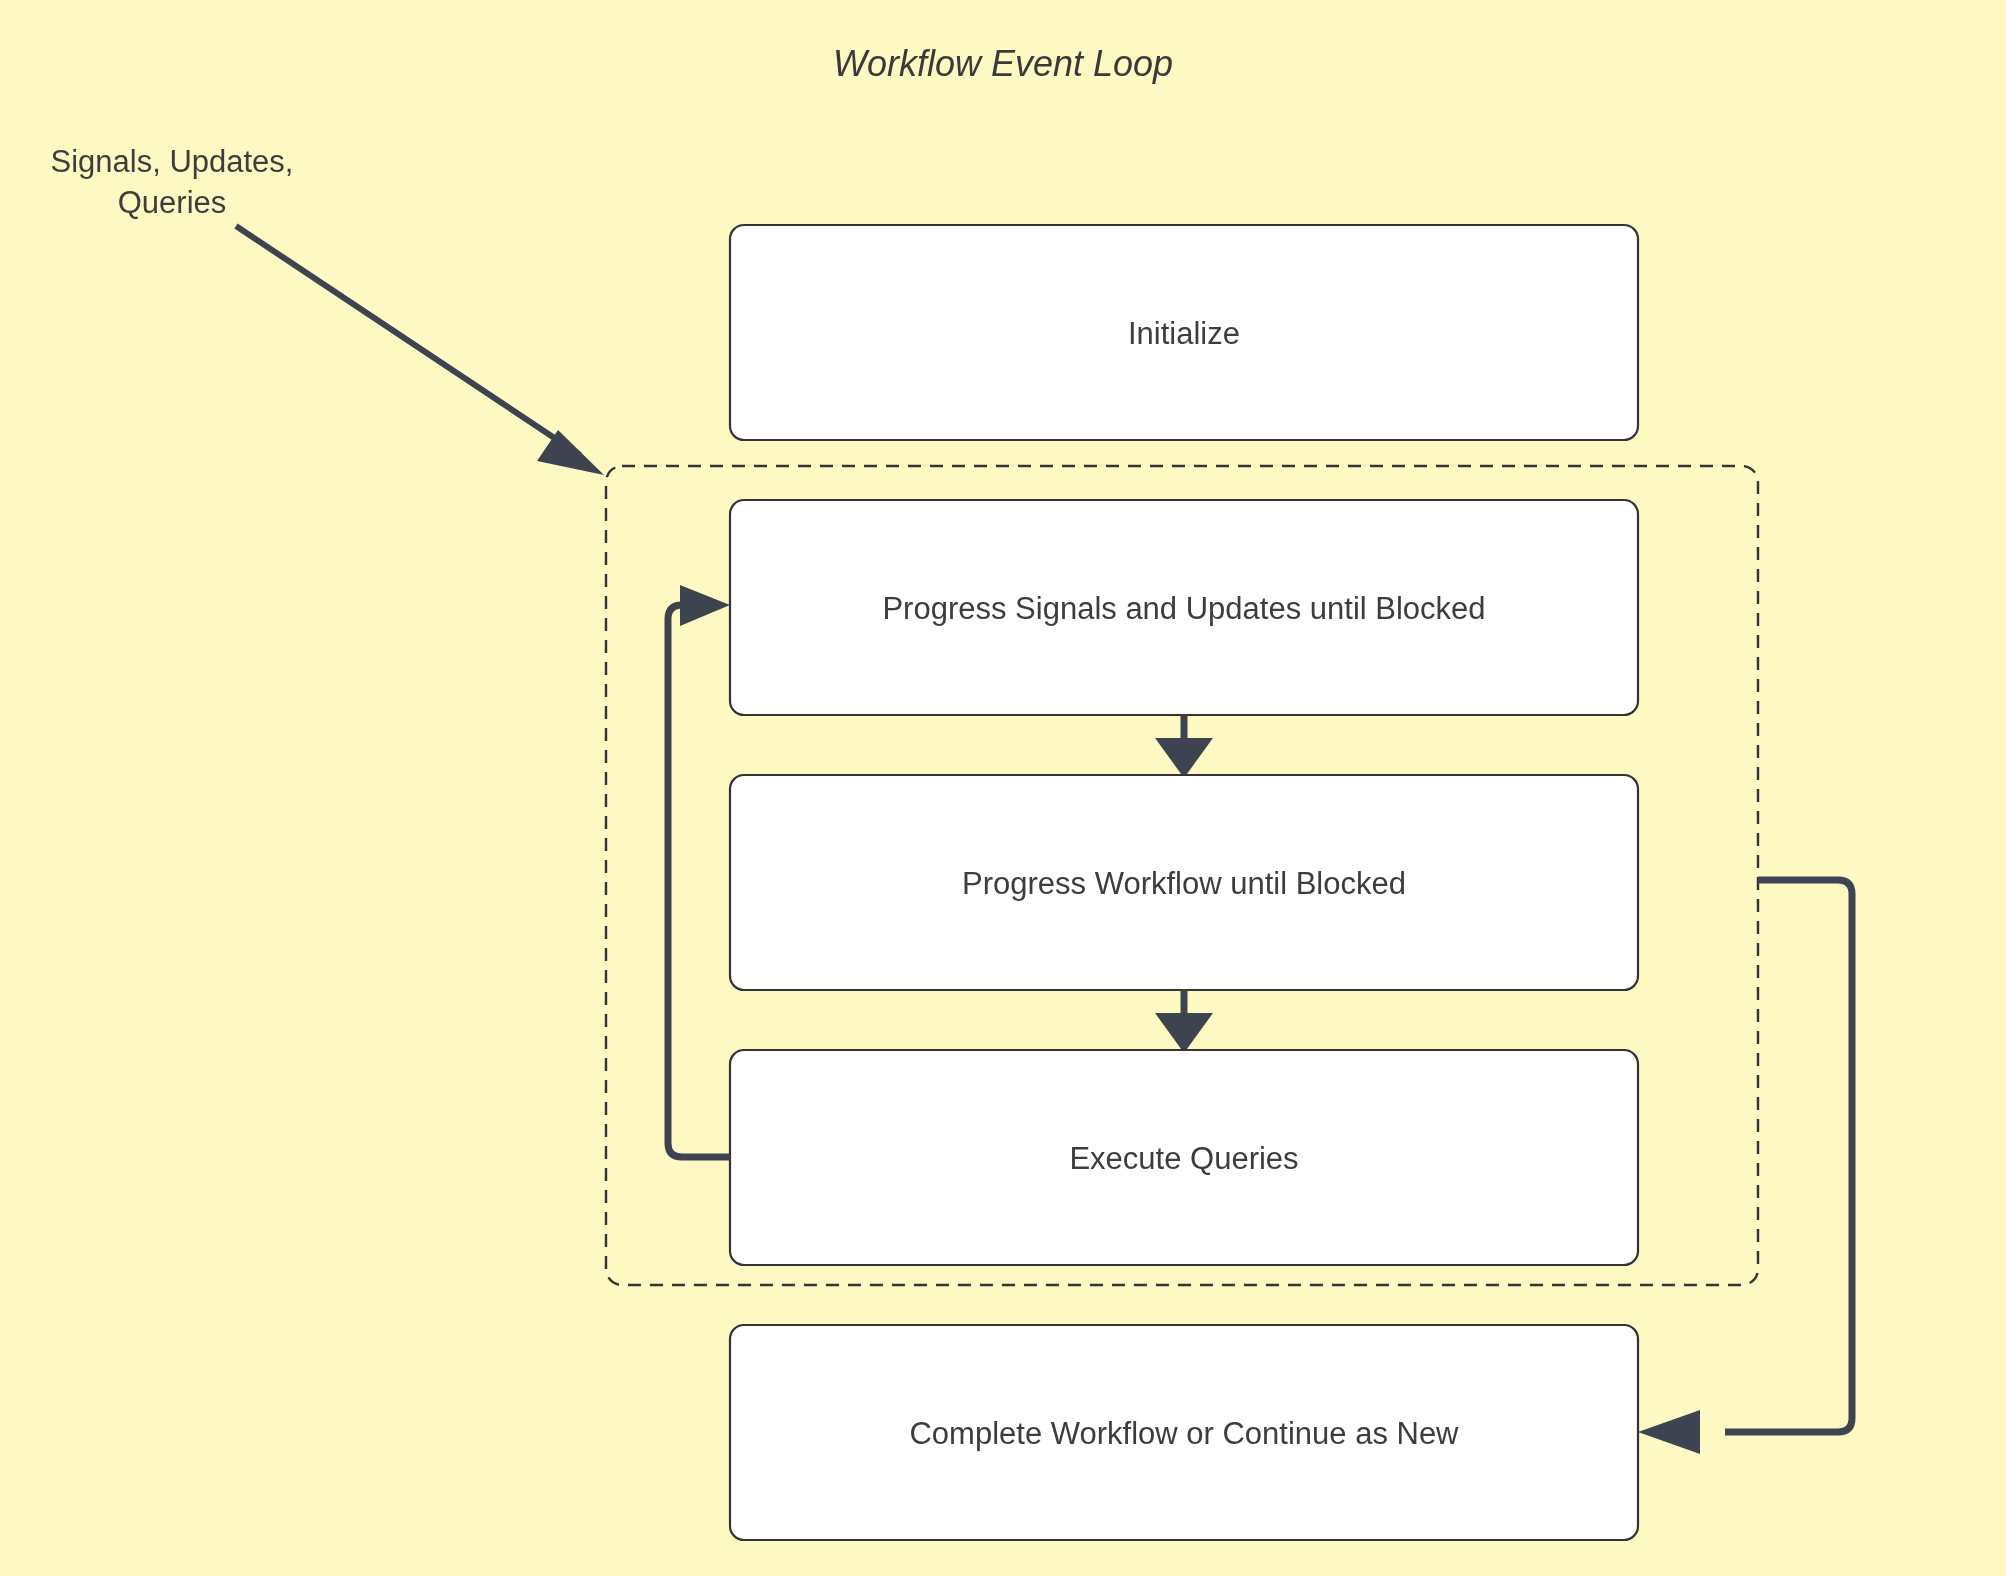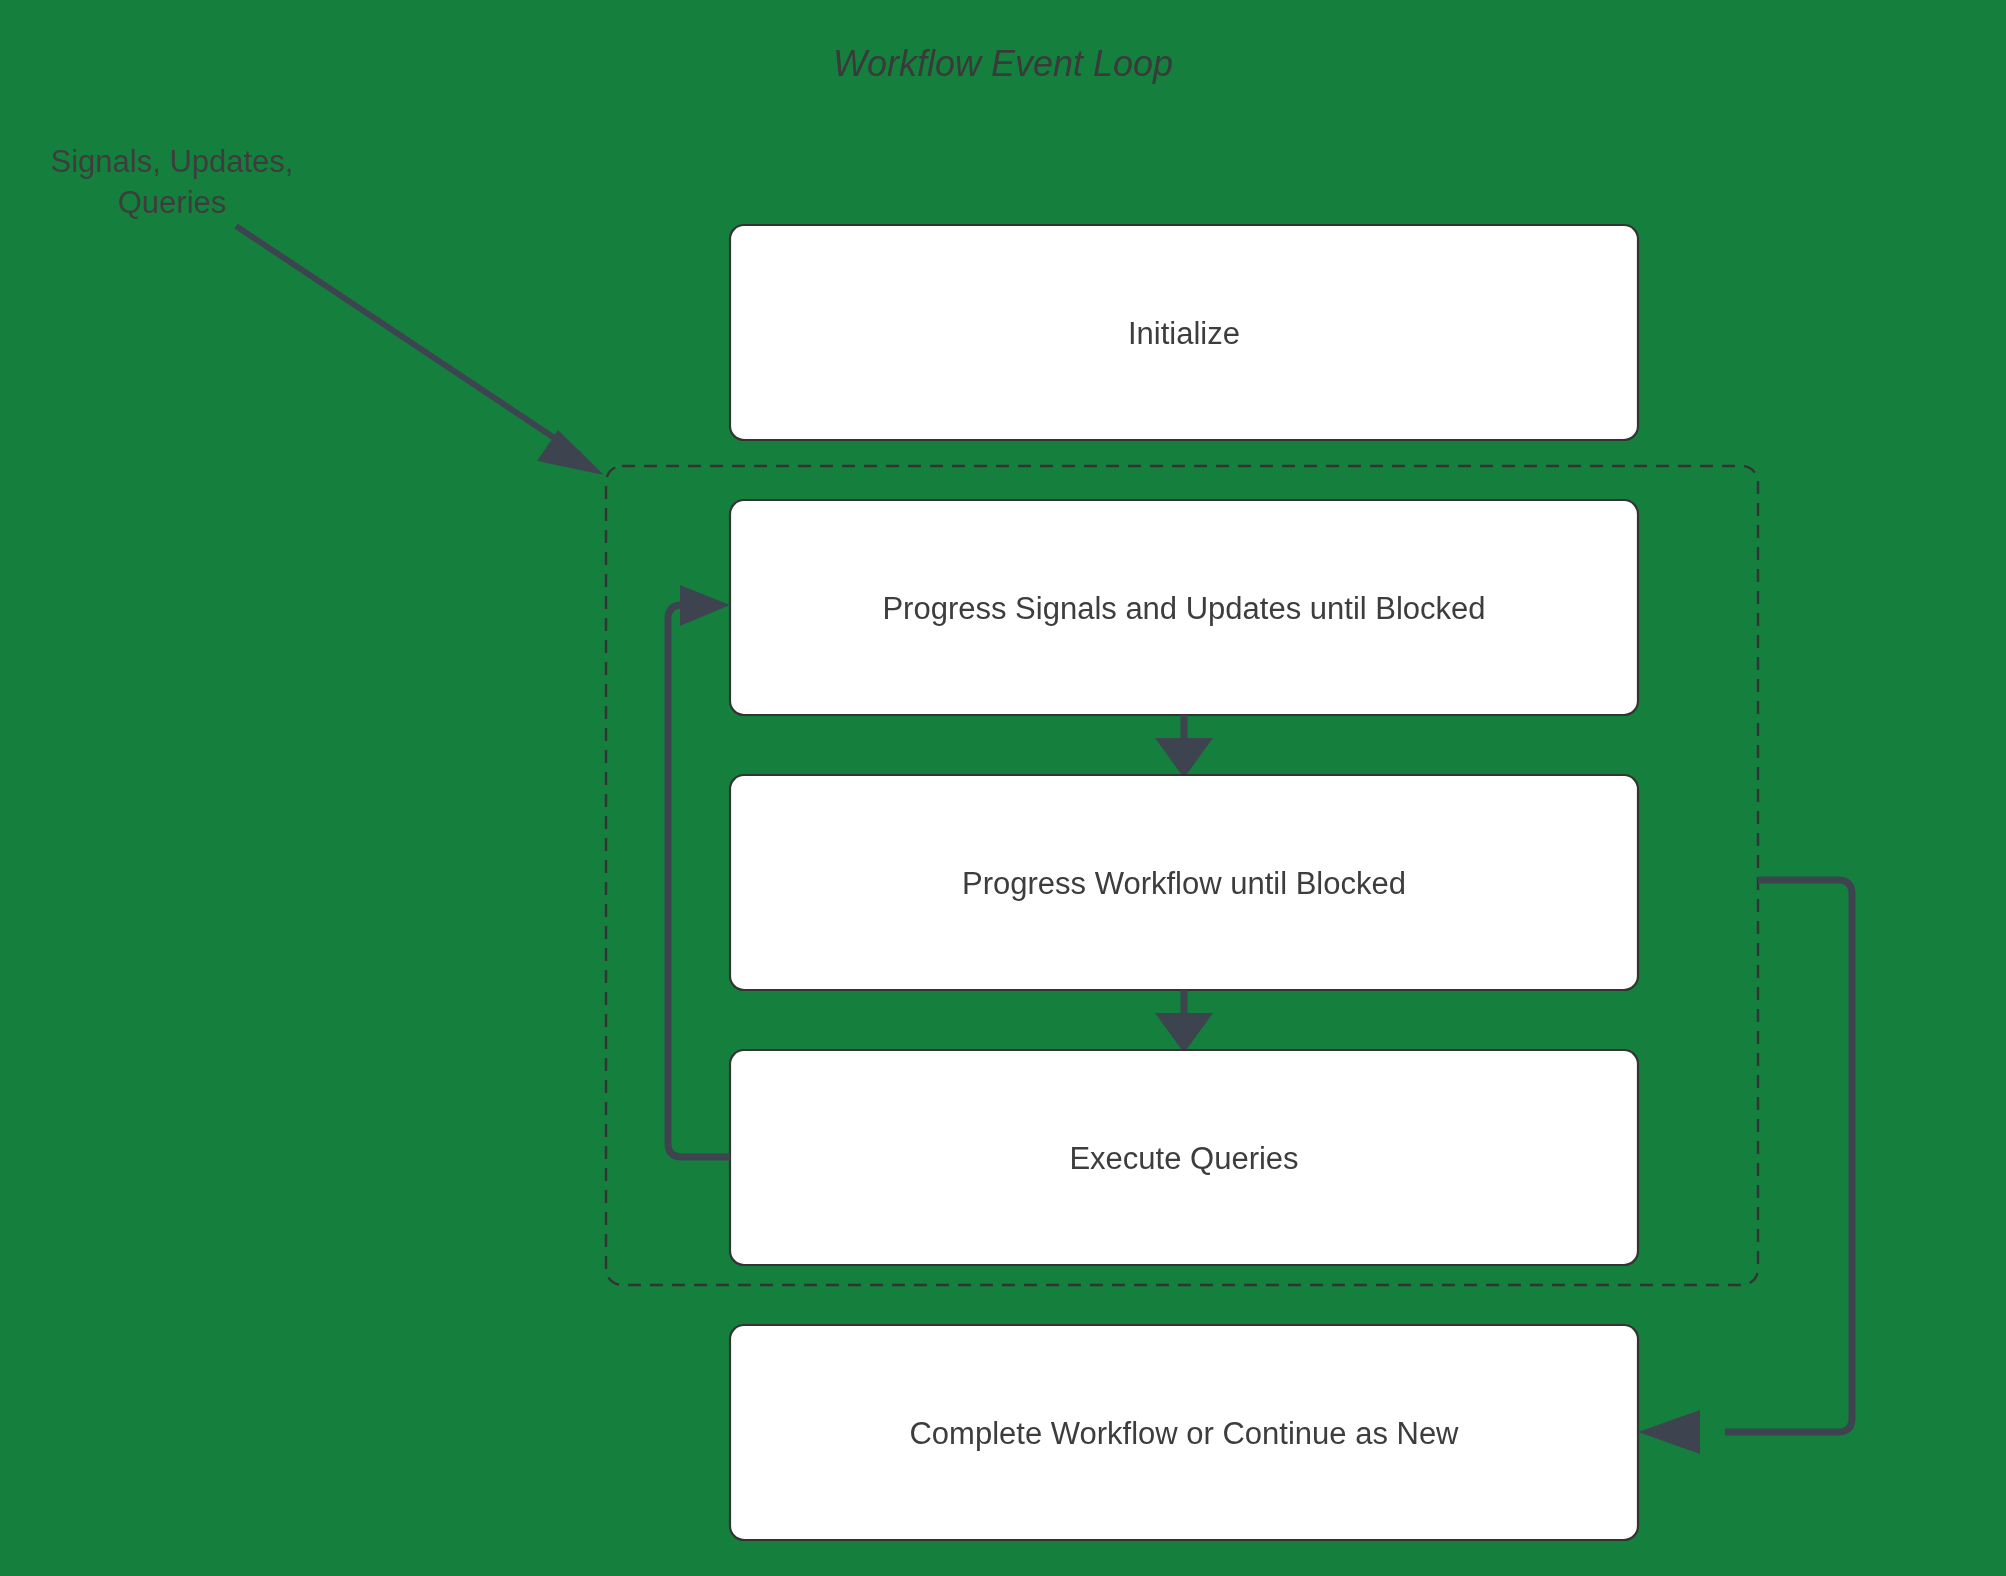--- a/index.html
+++ b/index.html
@@ -10,21 +10,21 @@
   body {
     width: 2006px;
     height: 1576px;
     overflow: hidden;
     font-family: "Liberation Sans", sans-serif;
   }
   #diagram-root {
     position: relative;
     width: 2006px;
     height: 1576px;
-    background: #15803d;
+    background: #fef9c3;
   }
   svg#diagram-svg {
     position: absolute;
     top: 0;
     left: 0;
     width: 2006px;
     height: 1576px;
     display: block;
   }
   .node-label {

